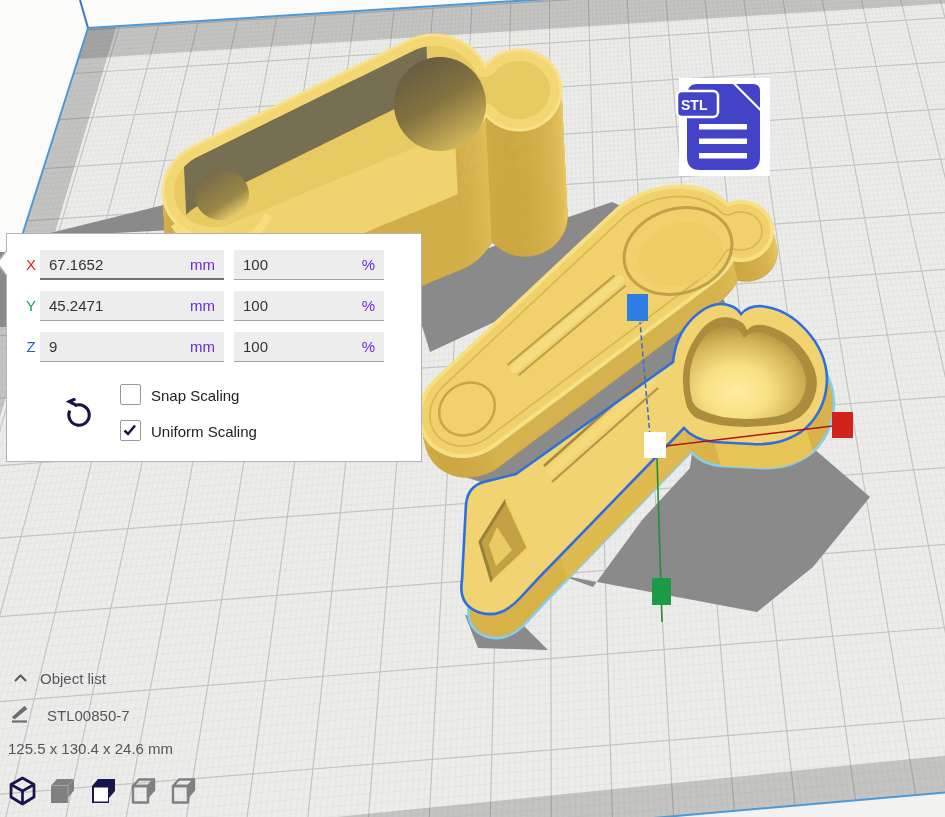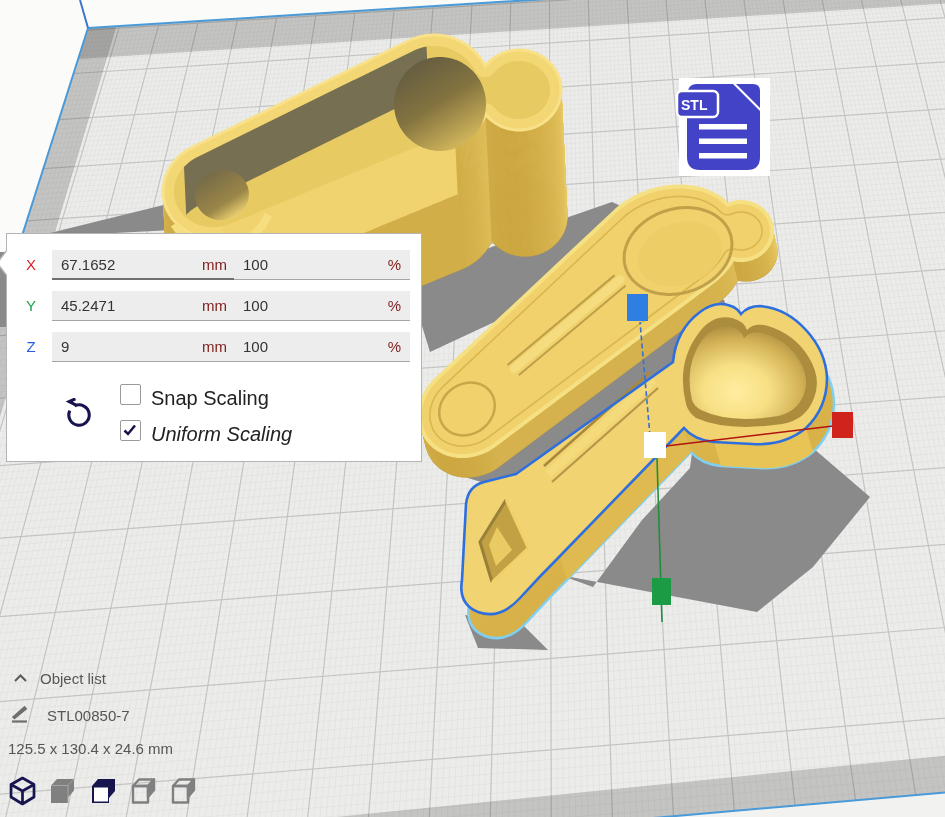--- a/index.html
+++ b/index.html
@@ -4,25 +4,25 @@
 * { margin:0; padding:0; box-sizing:border-box; }
 body { width:945px; height:817px; font-family:"Liberation Sans",sans-serif; overflow:hidden; position:relative; background:#ececeb; }
 #scene { position:absolute; left:0; top:0; }
 #panel { position:absolute; left:6px; top:233px; width:416px; height:229px; background:#ffffff; border:1px solid #b4b4b4; }
 #notchb { position:absolute; left:-11px; top:15px; width:0; height:0; border-top:14px solid transparent; border-bottom:14px solid transparent; border-right:11px solid #b4b4b4; }
 #notch { position:absolute; left:-9px; top:16px; width:0; height:0; border-top:13px solid transparent; border-bottom:13px solid transparent; border-right:10px solid #ffffff; }
 .row { position:absolute; left:0; width:100%; height:30px; }
 .axis { position:absolute; left:12px; top:6px; width:24px; text-align:center; font-size:15px; }
 .inp { position:absolute; height:30px; background:#ededed; border:none; border-bottom:1.5px solid #a5a5a5; font-size:15px; color:#333; }
 .inp .val { position:absolute; left:9px; top:6px; }
-.inp .unit { position:absolute; right:9px; top:6px; color:#7f1d1d; }
-.i1 { left:33px; width:184px;margin-left:12px; }
-.i2 { left:227px; width:176px; }
+.inp .unit { position:absolute; right:9px; top:6px; color:#6d28d9; }
+.i1 { left:33px; width:184px; }
+.i2 { left:227px; width:150px; }
 .cb { position:absolute; width:21px; height:21px; background:#fff; border:1.5px solid #9a9a9a; border-radius:2px; }
-.cblab { position:absolute; font-size:20px; color:#222; white-space:nowrap; }
+.cblab { position:absolute; font-size:15px; color:#222; white-space:nowrap; }
 .blt { position:absolute; font-size:15px; color:#565656; white-space:nowrap; }
 </style></head>
 <body>
 <div id="scene"><svg width="945" height="817" viewBox="0 0 945 817" xmlns="http://www.w3.org/2000/svg">
 <rect x="0" y="0" width="945" height="817" fill="#fbfbfa"></rect>
 <polygon points="88.0,28.0 1092.1,-35.4 1404.4,755.4 -184.4,886.2" fill="#ececeb"></polygon>
 <path d="M88.0,28.0L-184.4,886.2M92.0,27.8L-178.0,885.7M95.9,27.5L-171.7,885.1M99.9,27.3L-165.3,884.6M103.8,27.0L-159.0,884.1M107.8,26.8L-152.7,883.6M111.7,26.5L-146.4,883.1M115.7,26.3L-140.0,882.5M123.5,25.8L-127.4,881.5M127.5,25.5L-121.0,881.0M131.4,25.3L-114.7,880.5M135.4,25.0L-108.4,879.9M139.3,24.8L-102.1,879.4M143.3,24.5L-95.8,878.9M147.2,24.3L-89.5,878.4M151.2,24.0L-83.1,877.9M155.1,23.8L-76.8,877.3M163.0,23.3L-64.2,876.3M166.9,23.0L-57.9,875.8M170.9,22.8L-51.6,875.3M174.8,22.5L-45.3,874.7M178.7,22.3L-39.0,874.2M182.7,22.0L-32.7,873.7M186.6,21.8L-26.4,873.2M190.5,21.5L-20.1,872.7M194.5,21.3L-13.8,872.2M202.3,20.8L-1.3,871.1M206.3,20.5L5.0,870.6M210.2,20.3L11.3,870.1M214.1,20.0L17.6,869.6M218.1,19.8L23.9,869.0M222.0,19.5L30.2,868.5M225.9,19.3L36.4,868.0M229.8,19.0L42.7,867.5M233.8,18.8L49.0,867.0M241.6,18.3L61.5,865.9M245.5,18.1L67.8,865.4M249.5,17.8L74.1,864.9M253.4,17.6L80.3,864.4M257.3,17.3L86.6,863.9M261.2,17.1L92.9,863.4M265.2,16.8L99.1,862.9M269.1,16.6L105.4,862.3M273.0,16.3L111.6,861.8M280.8,15.8L124.1,860.8M284.8,15.6L130.4,860.3M288.7,15.3L136.6,859.8M292.6,15.1L142.9,859.3M296.5,14.8L149.1,858.7M300.4,14.6L155.4,858.2M304.3,14.3L161.6,857.7M308.2,14.1L167.8,857.2M312.2,13.8L174.1,856.7M320.0,13.4L186.6,855.7M323.9,13.1L192.8,855.1M327.8,12.9L199.0,854.6M331.7,12.6L205.3,854.1M335.6,12.4L211.5,853.6M339.5,12.1L217.7,853.1M343.4,11.9L223.9,852.6M347.3,11.6L230.1,852.1M351.2,11.4L236.4,851.6M359.1,10.9L248.8,850.5M363.0,10.6L255.0,850.0M366.9,10.4L261.2,849.5M370.8,10.1L267.4,849.0M374.7,9.9L273.7,848.5M378.6,9.7L279.9,848.0M382.5,9.4L286.1,847.5M386.4,9.2L292.3,847.0M390.3,8.9L298.5,846.4M398.1,8.4L310.9,845.4M402.0,8.2L317.1,844.9M405.8,7.9L323.3,844.4M409.7,7.7L329.5,843.9M413.6,7.4L335.7,843.4M417.5,7.2L341.8,842.9M421.4,6.9L348.0,842.4M425.3,6.7L354.2,841.9M429.2,6.5L360.4,841.3M437.0,6.0L372.8,840.3M440.9,5.7L378.9,839.8M444.8,5.5L385.1,839.3M448.7,5.2L391.3,838.8M452.5,5.0L397.5,838.3M456.4,4.7L403.6,837.8M460.3,4.5L409.8,837.3M464.2,4.2L416.0,836.8M468.1,4.0L422.2,836.3M475.9,3.5L434.5,835.3M479.7,3.3L440.6,834.7M483.6,3.0L446.8,834.2M487.5,2.8L453.0,833.7M491.4,2.5L459.1,833.2M495.3,2.3L465.3,832.7M499.1,2.0L471.4,832.2M503.0,1.8L477.6,831.7M506.9,1.6L483.7,831.2M514.6,1.1L496.0,830.2M518.5,0.8L502.2,829.7M522.4,0.6L508.3,829.2M526.3,0.3L514.4,828.7M530.1,0.1L520.6,828.2M534.0,-0.2L526.7,827.7M537.9,-0.4L532.9,827.2M541.8,-0.7L539.0,826.6M545.6,-0.9L545.1,826.1M553.4,-1.4L557.4,825.1M557.2,-1.6L563.5,824.6M561.1,-1.9L569.6,824.1M565.0,-2.1L575.8,823.6M568.8,-2.4L581.9,823.1M572.7,-2.6L588.0,822.6M576.6,-2.8L594.1,822.1M580.4,-3.1L600.2,821.6M584.3,-3.3L606.4,821.1M592.0,-3.8L618.6,820.1M595.9,-4.1L624.7,819.6M599.7,-4.3L630.8,819.1M603.6,-4.6L636.9,818.6M607.5,-4.8L643.0,818.1M611.3,-5.0L649.1,817.6M615.2,-5.3L655.2,817.1M619.0,-5.5L661.3,816.6M622.9,-5.8L667.4,816.1M630.6,-6.3L679.6,815.1M634.5,-6.5L685.7,814.6M638.3,-6.7L691.8,814.1M642.2,-7.0L697.9,813.6M646.0,-7.2L704.0,813.1M649.9,-7.5L710.0,812.6M653.7,-7.7L716.1,812.1M657.6,-8.0L722.2,811.6M661.4,-8.2L728.3,811.1M669.1,-8.7L740.4,810.1M673.0,-8.9L746.5,809.6M676.8,-9.2L752.6,809.1M680.7,-9.4L758.7,808.6M684.5,-9.7L764.7,808.1M688.4,-9.9L770.8,807.6M692.2,-10.1L776.9,807.1M696.0,-10.4L782.9,806.6M699.9,-10.6L789.0,806.1M707.6,-11.1L801.1,805.1M711.4,-11.4L807.2,804.6M715.3,-11.6L813.2,804.1M719.1,-11.8L819.3,803.6M722.9,-12.1L825.3,803.1M726.8,-12.3L831.4,802.6M730.6,-12.6L837.4,802.1M734.4,-12.8L843.5,801.6M738.3,-13.1L849.5,801.1M745.9,-13.5L861.6,800.1M749.8,-13.8L867.7,799.6M753.6,-14.0L873.7,799.1M757.4,-14.3L879.7,798.6M761.3,-14.5L885.8,798.1M765.1,-14.8L891.8,797.6M768.9,-15.0L897.8,797.1M772.8,-15.2L903.9,796.6M776.6,-15.5L909.9,796.1M784.3,-16.0L921.9,795.1M788.1,-16.2L928.0,794.6M791.9,-16.4L934.0,794.1M795.7,-16.7L940.0,793.6M799.6,-16.9L946.0,793.1M803.4,-17.2L952.0,792.7M807.2,-17.4L958.1,792.2M811.0,-17.7L964.1,791.7M814.9,-17.9L970.1,791.2M822.5,-18.4L982.1,790.2M826.3,-18.6L988.1,789.7M830.1,-18.9L994.1,789.2M834.0,-19.1L1000.1,788.7M837.8,-19.3L1006.1,788.2M841.6,-19.6L1012.1,787.7M845.4,-19.8L1018.1,787.2M849.2,-20.1L1024.1,786.7M853.0,-20.3L1030.1,786.2M860.7,-20.8L1042.1,785.2M864.5,-21.0L1048.1,784.7M868.3,-21.3L1054.1,784.3M872.1,-21.5L1060.1,783.8M875.9,-21.7L1066.1,783.3M879.7,-22.0L1072.0,782.8M883.5,-22.2L1078.0,782.3M887.4,-22.5L1084.0,781.8M891.2,-22.7L1090.0,781.3M898.8,-23.2L1101.9,780.3M902.6,-23.4L1107.9,779.8M906.4,-23.7L1113.9,779.3M910.2,-23.9L1119.8,778.8M914.0,-24.2L1125.8,778.3M917.8,-24.4L1131.8,777.9M921.6,-24.6L1137.7,777.4M925.4,-24.9L1143.7,776.9M929.2,-25.1L1149.7,776.4M936.8,-25.6L1161.6,775.4M940.6,-25.8L1167.5,774.9M944.4,-26.1L1173.5,774.4M948.2,-26.3L1179.4,773.9M86.0,34.3L1094.4,-29.5M84.6,38.6L1096.0,-25.5M83.3,42.9L1097.5,-21.5M81.9,47.2L1099.1,-17.5M80.5,51.5L1100.7,-13.5M79.2,55.8L1102.3,-9.4M77.8,60.2L1103.9,-5.3M76.4,64.6L1105.6,-1.2M75.0,69.0L1107.2,2.9M72.1,78.0L1110.5,11.2M70.7,82.5L1112.2,15.4M69.3,87.0L1113.8,19.7M67.8,91.6L1115.5,23.9M66.4,96.2L1117.2,28.2M64.9,100.8L1118.9,32.5M63.4,105.4L1120.6,36.9M61.9,110.1L1122.3,41.2M60.4,114.8L1124.1,45.6M57.4,124.3L1127.6,54.4M55.9,129.1L1129.3,58.9M54.4,133.9L1131.1,63.4M52.8,138.8L1132.9,67.9M51.3,143.7L1134.7,72.5M49.7,148.6L1136.5,77.0M48.2,153.5L1138.3,81.6M46.6,158.5L1140.1,86.3M45.0,163.5L1142.0,90.9M41.8,173.6L1145.7,100.3M40.2,178.7L1147.6,105.1M38.5,183.9L1149.4,109.9M36.9,189.1L1151.3,114.7M35.2,194.3L1153.3,119.5M33.6,199.5L1155.2,124.4M31.9,204.8L1157.1,129.3M30.2,210.1L1159.1,134.2M28.5,215.4L1161.0,139.2M25.1,226.2L1165.0,149.2M23.4,231.7L1167.0,154.2M21.6,237.2L1169.0,159.3M19.9,242.7L1171.0,164.5M18.1,248.2L1173.0,169.6M16.3,253.8L1175.1,174.8M14.5,259.5L1177.2,180.0M12.7,265.1L1179.2,185.3M10.9,270.9L1181.3,190.6M7.3,282.4L1185.6,201.3M5.4,288.2L1187.7,206.7M3.5,294.1L1189.8,212.1M1.7,300.0L1192.0,217.6M-0.2,306.0L1194.2,223.1M-2.1,311.9L1196.4,228.6M-4.0,318.0L1198.6,234.2M-6.0,324.1L1200.8,239.9M-7.9,330.2L1203.0,245.5M-11.8,342.5L1207.5,257.0M-13.8,348.8L1209.8,262.7M-15.8,355.1L1212.1,268.6M-17.8,361.4L1214.4,274.4M-19.8,367.8L1216.8,280.3M-21.9,374.3L1219.1,286.3M-23.9,380.7L1221.5,292.2M-26.0,387.3L1223.9,298.3M-28.1,393.8L1226.3,304.3M-32.3,407.1L1231.1,316.6M-34.5,413.8L1233.6,322.8M-36.6,420.6L1236.0,329.1M-38.8,427.4L1238.5,335.3M-40.9,434.3L1241.0,341.7M-43.1,441.2L1243.5,348.1M-45.4,448.2L1246.1,354.5M-47.6,455.2L1248.6,361.0M-49.8,462.3L1251.2,367.5M-54.4,476.6L1256.4,380.7M-56.7,483.8L1259.0,387.3M-59.0,491.1L1261.7,394.1M-61.3,498.5L1264.4,400.8M-63.7,505.9L1267.1,407.6M-66.0,513.4L1269.8,414.5M-68.4,520.9L1272.5,421.4M-70.8,528.5L1275.3,428.4M-73.3,536.1L1278.0,435.4M-78.2,551.6L1283.7,449.6M-80.7,559.4L1286.5,456.8M-83.2,567.3L1289.4,464.1M-85.7,575.3L1292.2,471.4M-88.2,583.3L1295.2,478.7M-90.8,591.4L1298.1,486.2M-93.4,599.5L1301.0,493.6M-96.0,607.7L1304.0,501.2M-98.6,616.0L1307.0,508.8M-103.9,632.8L1313.1,524.1M-106.6,641.3L1316.2,531.9M-109.3,649.8L1319.2,539.7M-112.1,658.5L1322.4,547.7M-114.8,667.2L1325.5,555.6M-117.6,675.9L1328.7,563.7M-120.4,684.8L1331.9,571.7M-123.3,693.7L1335.1,579.9M-126.1,702.7L1338.4,588.1M-131.9,720.9L1344.9,604.8M-134.8,730.2L1348.3,613.2M-137.8,739.5L1351.6,621.8M-140.8,748.9L1355.0,630.3M-143.8,758.4L1358.4,639.0M-146.8,767.9L1361.9,647.7M-149.9,777.6L1365.4,656.5M-153.0,787.3L1368.9,665.4M-156.1,797.1L1372.4,674.3M-162.4,817.0L1379.6,692.5M-165.6,827.1L1383.2,701.7M-168.8,837.3L1386.9,710.9M-172.1,847.6L1390.6,720.3M-175.4,857.9L1394.3,729.7M-178.7,868.4L1398.0,739.2M-182.1,879.0L1401.8,748.8" stroke="#e1e1e0" stroke-width="0.7" fill="none"></path>
 <path d="M119.6,26.0L-133.7,882.0M159.0,23.5L-70.5,876.8M198.4,21.0L-7.5,871.6M237.7,18.5L55.3,866.5M276.9,16.1L117.9,861.3M316.1,13.6L180.3,856.2M355.1,11.1L242.6,851.0M394.2,8.7L304.7,845.9M433.1,6.2L366.6,840.8M472.0,3.8L428.3,835.8M510.8,1.3L489.9,830.7M549.5,-1.1L551.3,825.6M588.2,-3.6L612.5,820.6M626.8,-6.0L673.5,815.6M665.3,-8.4L734.4,810.6M703.7,-10.9L795.1,805.6M742.1,-13.3L855.6,800.6M780.4,-15.7L915.9,795.6M818.7,-18.1L976.1,790.7M856.9,-20.5L1036.1,785.7M895.0,-23.0L1096.0,780.8M933.0,-25.4L1155.6,775.9" stroke="#c4c4c3" stroke-width="1.2" fill="none"></path>
 <path d="M87.3,30.1L1092.8,-33.4M73.6,73.5L1108.8,7.1M58.9,119.6L1125.8,50.0M43.4,168.6L1143.8,95.6M26.8,220.8L1163.0,144.2M9.1,276.6L1183.4,195.9M-9.9,336.3L1205.3,251.2M-30.2,400.4L1228.7,310.5M-52.1,469.4L1253.8,374.1M-75.7,543.8L1280.8,442.5M-101.3,624.4L1310.0,516.4M-129.0,711.8L1341.6,596.4M-159.2,807.0L1376.0,683.4" stroke="#c4c4c3" stroke-width="1.2" fill="none"></path>
 <polygon points="88.0,28.0 1092.1,-35.4 1103.5,-6.6 78.2,58.9" fill="rgba(45,45,45,0.21)"></polygon>
@@ -964,21 +964,21 @@
   </div>
   <svg style="position:absolute; left:57px; top:164px;" width="30" height="32" viewBox="0 0 30 32">
     <path d="M10.7,7.8 A10.2,10.2 0 1 1 5.8,12.7" fill="none" stroke="#16134e" stroke-width="3.1"></path>
     <path d="M11.4,0.8 L5.2,3.6 L11.6,6.9" fill="none" stroke="#16134e" stroke-width="3.1"></path>
   </svg>
   <div class="cb" style="left:113px; top:150px;"></div>
   <div class="cblab" style="left:144px; top:153px;">Snap Scaling</div>
   <div class="cb" style="left:113px; top:186px;"><svg width="18" height="18" viewBox="0 0 18 18">
         <path d="M3.5,9.5 L7,13 L14,4.5" fill="none" stroke="#16134e" stroke-width="2.5"></path>
       </svg></div>
-  <div class="cblab" style="left:144px; top:189px;font-style:italic;">Uniform Scaling</div>
+  <div class="cblab" style="left:144px; top:189px;">Uniform Scaling</div>
 </div>
 <svg style="position:absolute; left:13px; top:672px;" width="16" height="12" viewBox="0 0 16 12">
     <path d="M2,9 L7.5,3.5 L13,9" fill="none" stroke="#5a5a5a" stroke-width="2"></path>
   </svg>
 <div class="blt" style="left:40px; top:670px;">Object list</div>
 <svg style="position:absolute; left:11px; top:704px;" width="18" height="19" viewBox="0 0 18 19">
     <path d="M2,13 L13.5,2.8 L15.2,4.8 L3.5,14.5 Z M2,13 L3.5,14.5" stroke="#6f6f6f" stroke-width="1.6" fill="#6f6f6f"></path>
     <path d="M1,17.5 L16,17.5" stroke="#6f6f6f" stroke-width="2.2" fill="none"></path>
   </svg>
 <div class="blt" style="left:47px; top:707px;">STL00850-7</div>

